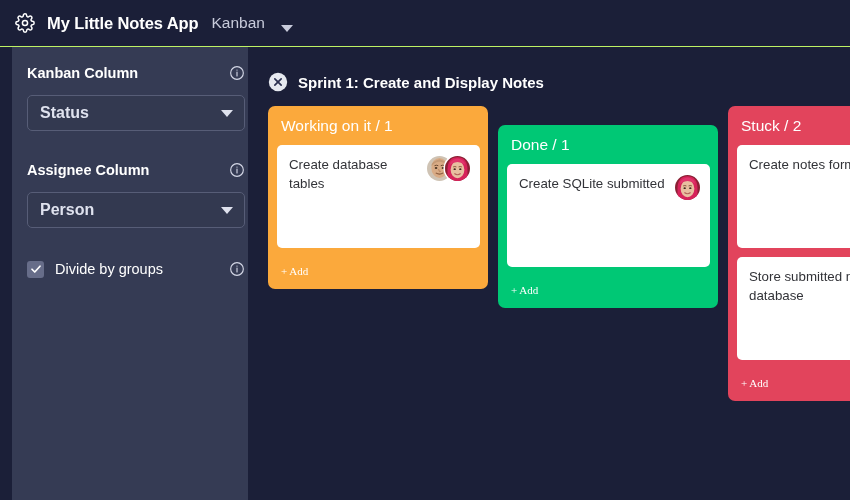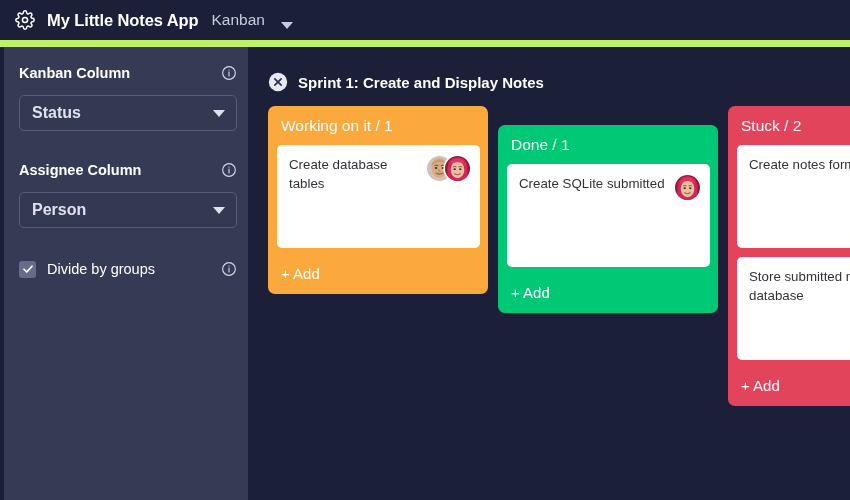--- a/index.html
+++ b/index.html
@@ -11,21 +11,21 @@
     -webkit-font-smoothing:antialiased;
   }
 
   
   .app { position:relative; width:850px; height:500px; overflow:hidden; }
 
   
   .header {
     position:absolute; top:0; left:0; width:850px; height:47px;
     background:#1b1f38;
-    border-bottom:7px solid #bef264;
+    border-bottom:1px solid #bef264;
     display:flex; align-items:center;
     padding-left:12px;
   }
   .gear-btn {
     width:26px; height:26px;
     display:flex; align-items:center; justify-content:center;
     flex:0 0 auto;
   }
   .gear-btn svg { display:block; }
   .app-title {
@@ -41,21 +41,21 @@
   .caret {
     width:0; height:0;
     border-left:6px solid transparent;
     border-right:6px solid transparent;
     border-top:7px solid #c8cbdb;
     margin-left:16px;
   }
 
   
   .sidebar {
-    position:absolute; top:47px; left:4px;
+    position:absolute; top:47px; left:12px;
     width:248px; height:453px;
     background:#353b54;
     padding:15px 15px 0 15px;
   }
   .field-row {
     display:flex; align-items:center; justify-content:space-between;
     height:22px;
   }
   .field-label {
     font-size:14.5px; font-weight:bold; color:#ffffff;
@@ -156,23 +156,24 @@
   }
   .avatars { display:flex; flex:0 0 auto; padding-top:1px; }
   .avatar {
     width:25px; height:25px; border-radius:50%;
     overflow:hidden; flex:0 0 auto;
     box-shadow:0 0 0 1.5px #ffffff;
   }
   .avatar + .avatar { margin-left:-7px; }
   .avatar svg { display:block; }
   .add-row {
-    font-size:15px; color:#ffffff;
+    font-size:11px; color:#ffffff;
     padding:8px 4px 12px 4px;
     cursor:pointer;
+    font-family:Liberation Serif, serif;
   }
 </style>
 </head>
 <body>
 
 <div class="app">
 
   <div class="header">
     <div class="gear-btn">
       <svg width="20" height="20" viewBox="0 0 24 24" fill="none" stroke="#ffffff" stroke-width="1.8" stroke-linecap="round" stroke-linejoin="round">

